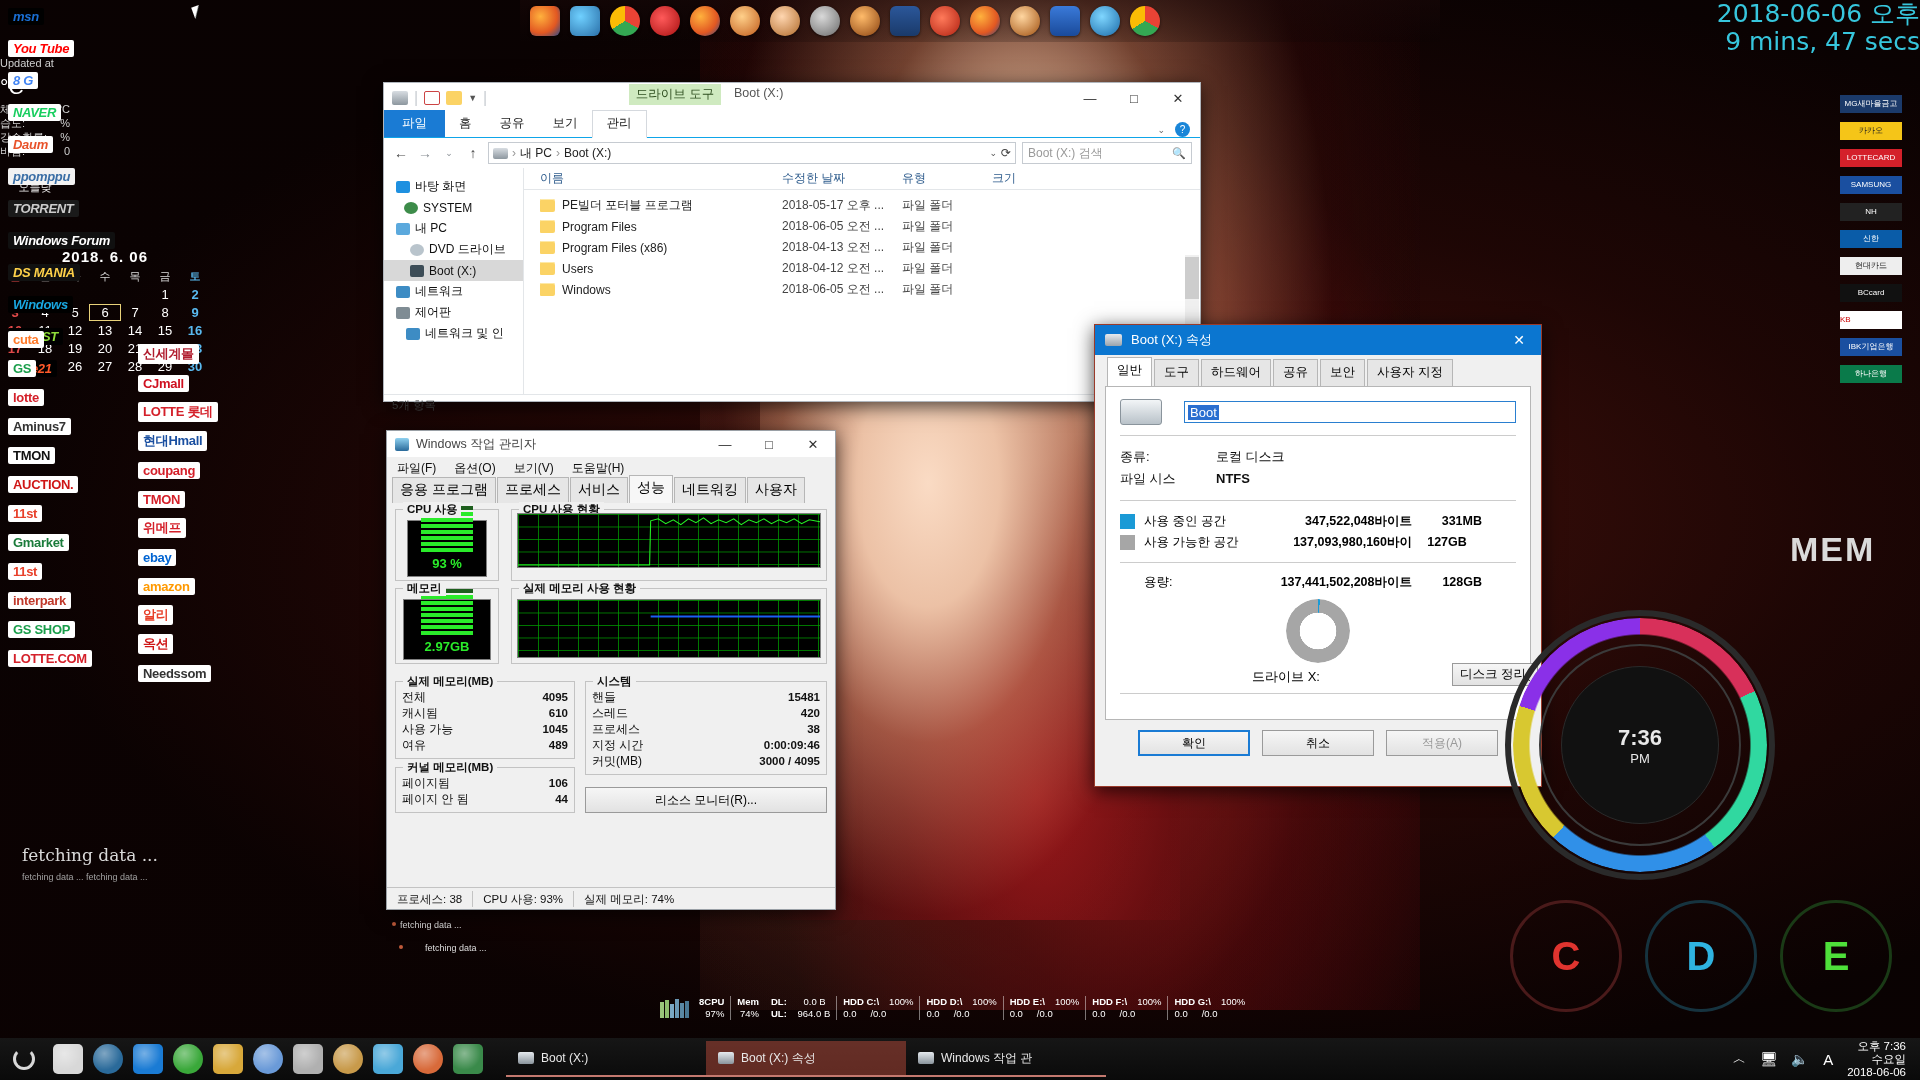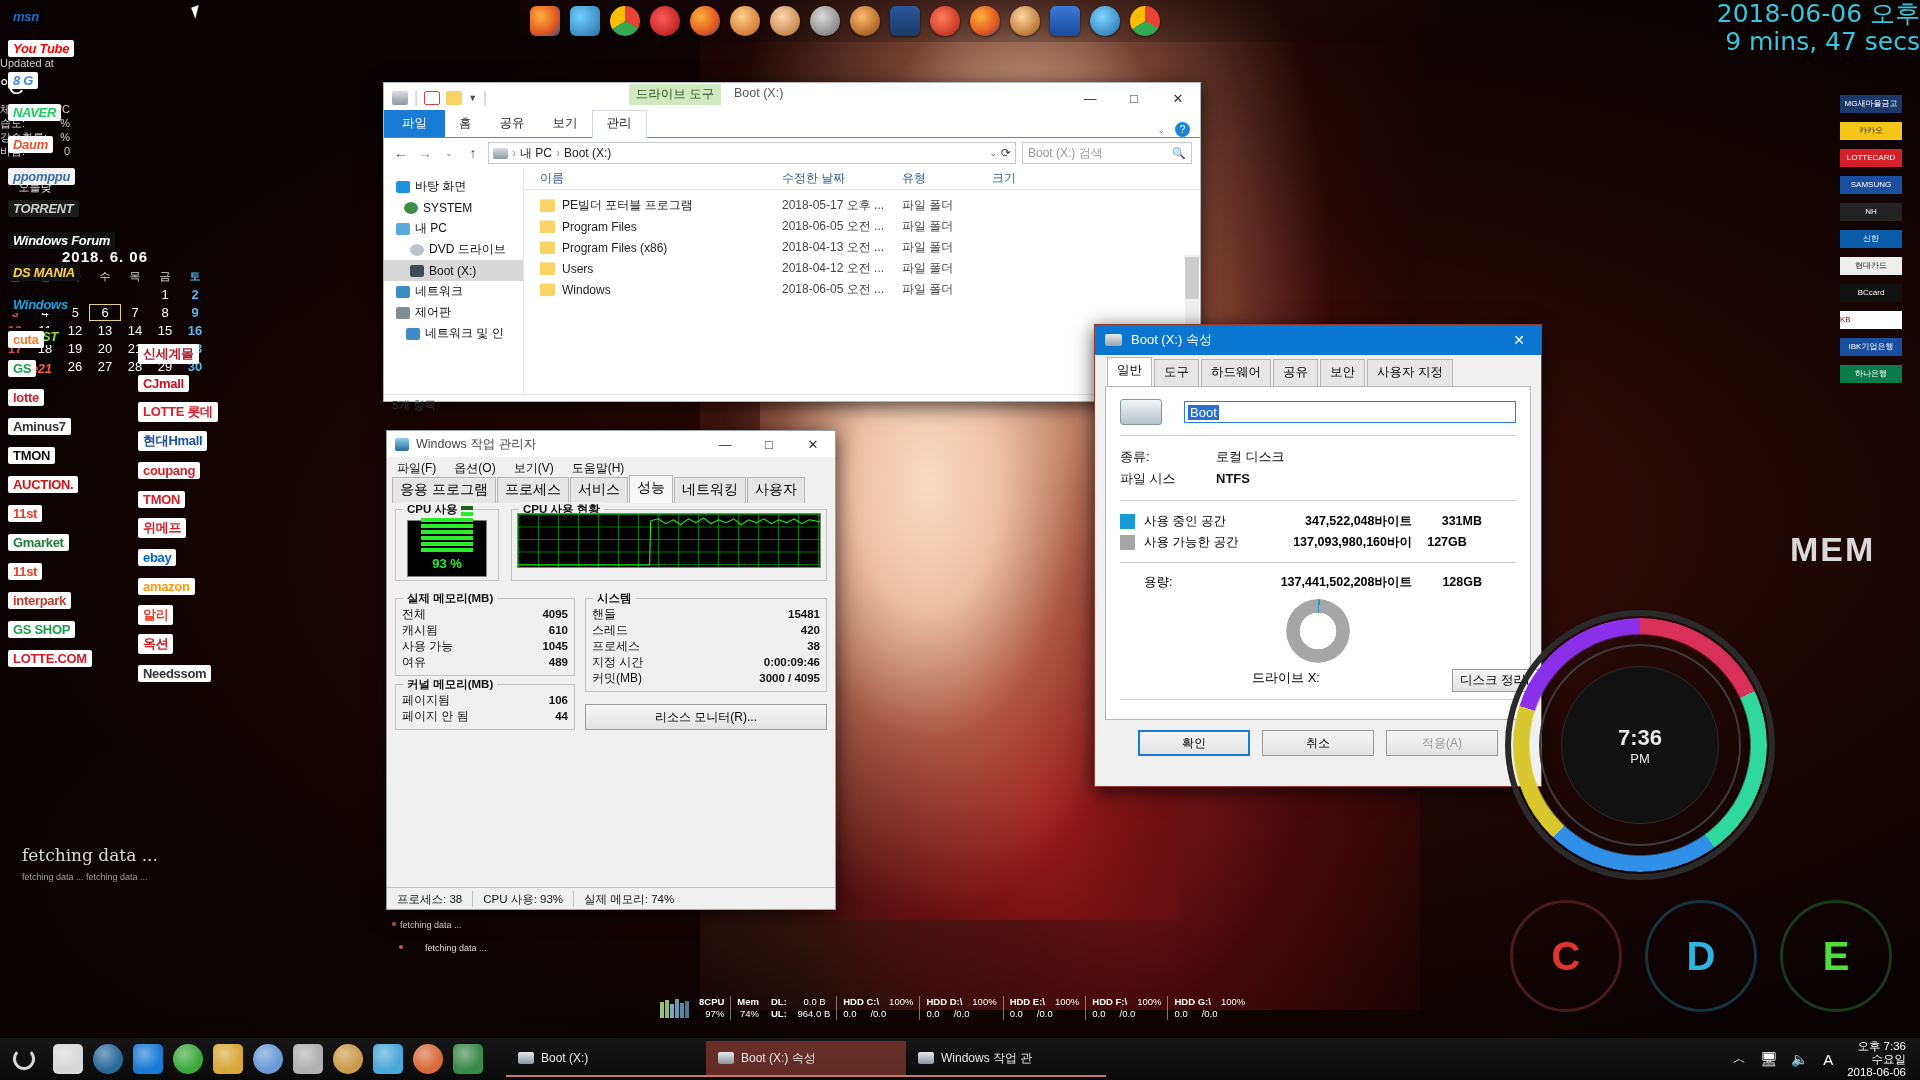--- a/index.html
+++ b/index.html
@@ -516,20 +516,47 @@
         <div class="gbox" style="flex:1;height:72px;padding:3px 5px 5px">
           <span class="glabel">CPU 사용 현황</span>
           <div class="graph" style="height:55px">
             <div class="grid"></div>
             <svg width="100%" height="100%" viewBox="0 0 280 55" preserveAspectRatio="none" style="position:absolute;inset:0">
               <polyline fill="none" stroke="#25f225" stroke-width="1" points="0,53 122,53 123,7 130,5 137,10 144,6 151,11 158,5 165,9 172,4 179,10 186,6 193,9 200,5 207,11 214,6 221,9 228,5 235,10 242,6 249,9 256,5 263,10 270,6 280,8"></polyline>
             </svg>
           </div>
         </div>
       </div>
+      <div style="display:flex;gap:12px;">
+        <div class="gbox" style="width:104px;height:76px;padding:10px 0 0">
+          <span class="glabel">메모리</span>
+          <div class="meter" style="width:88px;height:61px;margin:0 auto">
+            <div class="bars">
+              <i class="dim"></i>
+                <i></i>
+                <i></i>
+                <i></i>
+                <i></i>
+                <i></i>
+                <i></i>
+                <i></i>
+            </div>
+            <div class="meter-val">2.97GB</div>
+          </div>
+        </div>
+        <div class="gbox" style="flex:1;height:76px;padding:10px 5px 5px">
+          <span class="glabel">실제 메모리 사용 현황</span>
+          <div class="graph" style="height:59px">
+            <div class="grid"></div>
+            <svg width="100%" height="100%" viewBox="0 0 280 59" preserveAspectRatio="none" style="position:absolute;inset:0">
+              <polyline fill="none" stroke="#1a5ff5" stroke-width="2" points="123,17 280,17"></polyline>
+            </svg>
+          </div>
+        </div>
+      </div>
       <div class="stats" style="margin-top:10px">
         <div style="width:180px">
           <div class="sbox">
             <span class="glabel">실제 메모리(MB)</span>
             <div id="tm-phys">
                 <div class="srow">
                   <span>전체</span>
                   <b>4095</b>
                 </div>
                 <div class="srow">
@@ -645,21 +672,21 @@
         <span class="sw" style="background:transparent"></span>
         <span style="width:118px">용량:</span>
         <span style="width:150px;text-align:right;font-weight:bold">137,441,502,208바이트</span>
         <span style="width:70px;text-align:right;font-weight:bold">128GB</span>
       </div>
       <div style="display:flex;justify-content:center;margin-top:6px">
         <div style="width:64px;height:64px;border-radius:50%;background:conic-gradient(#1a9ad6 0 0.9%, #a6a6a6 0.9% 100%);
                     -webkit-mask: radial-gradient(circle, transparent 40%, #000 41%);
                     mask: radial-gradient(circle, transparent 40%, #000 41%);"></div>
       </div>
-      <div style="display:flex;align-items:flex-start;margin-top:6px">
+      <div style="display:flex;align-items:flex-end;margin-top:0">
         <span style="flex:1"></span>
         <span style="font-size:13px">드라이브 X:</span>
         <span style="flex:1"></span>
         <span class="btn3d" style="width:86px;height:23px;font-size:12.5px;margin-right:-22px">디스크 정리(</span>
       </div>
       <hr style="border:none;border-top:1px solid #ccc;margin:7px 0 0">
     </div>
     <div id="props-buttons">
       <div class="btn3d" style="outline:2px solid #1a7bd4;outline-offset:-2px">확인</div>
       <div class="btn3d">취소</div>

